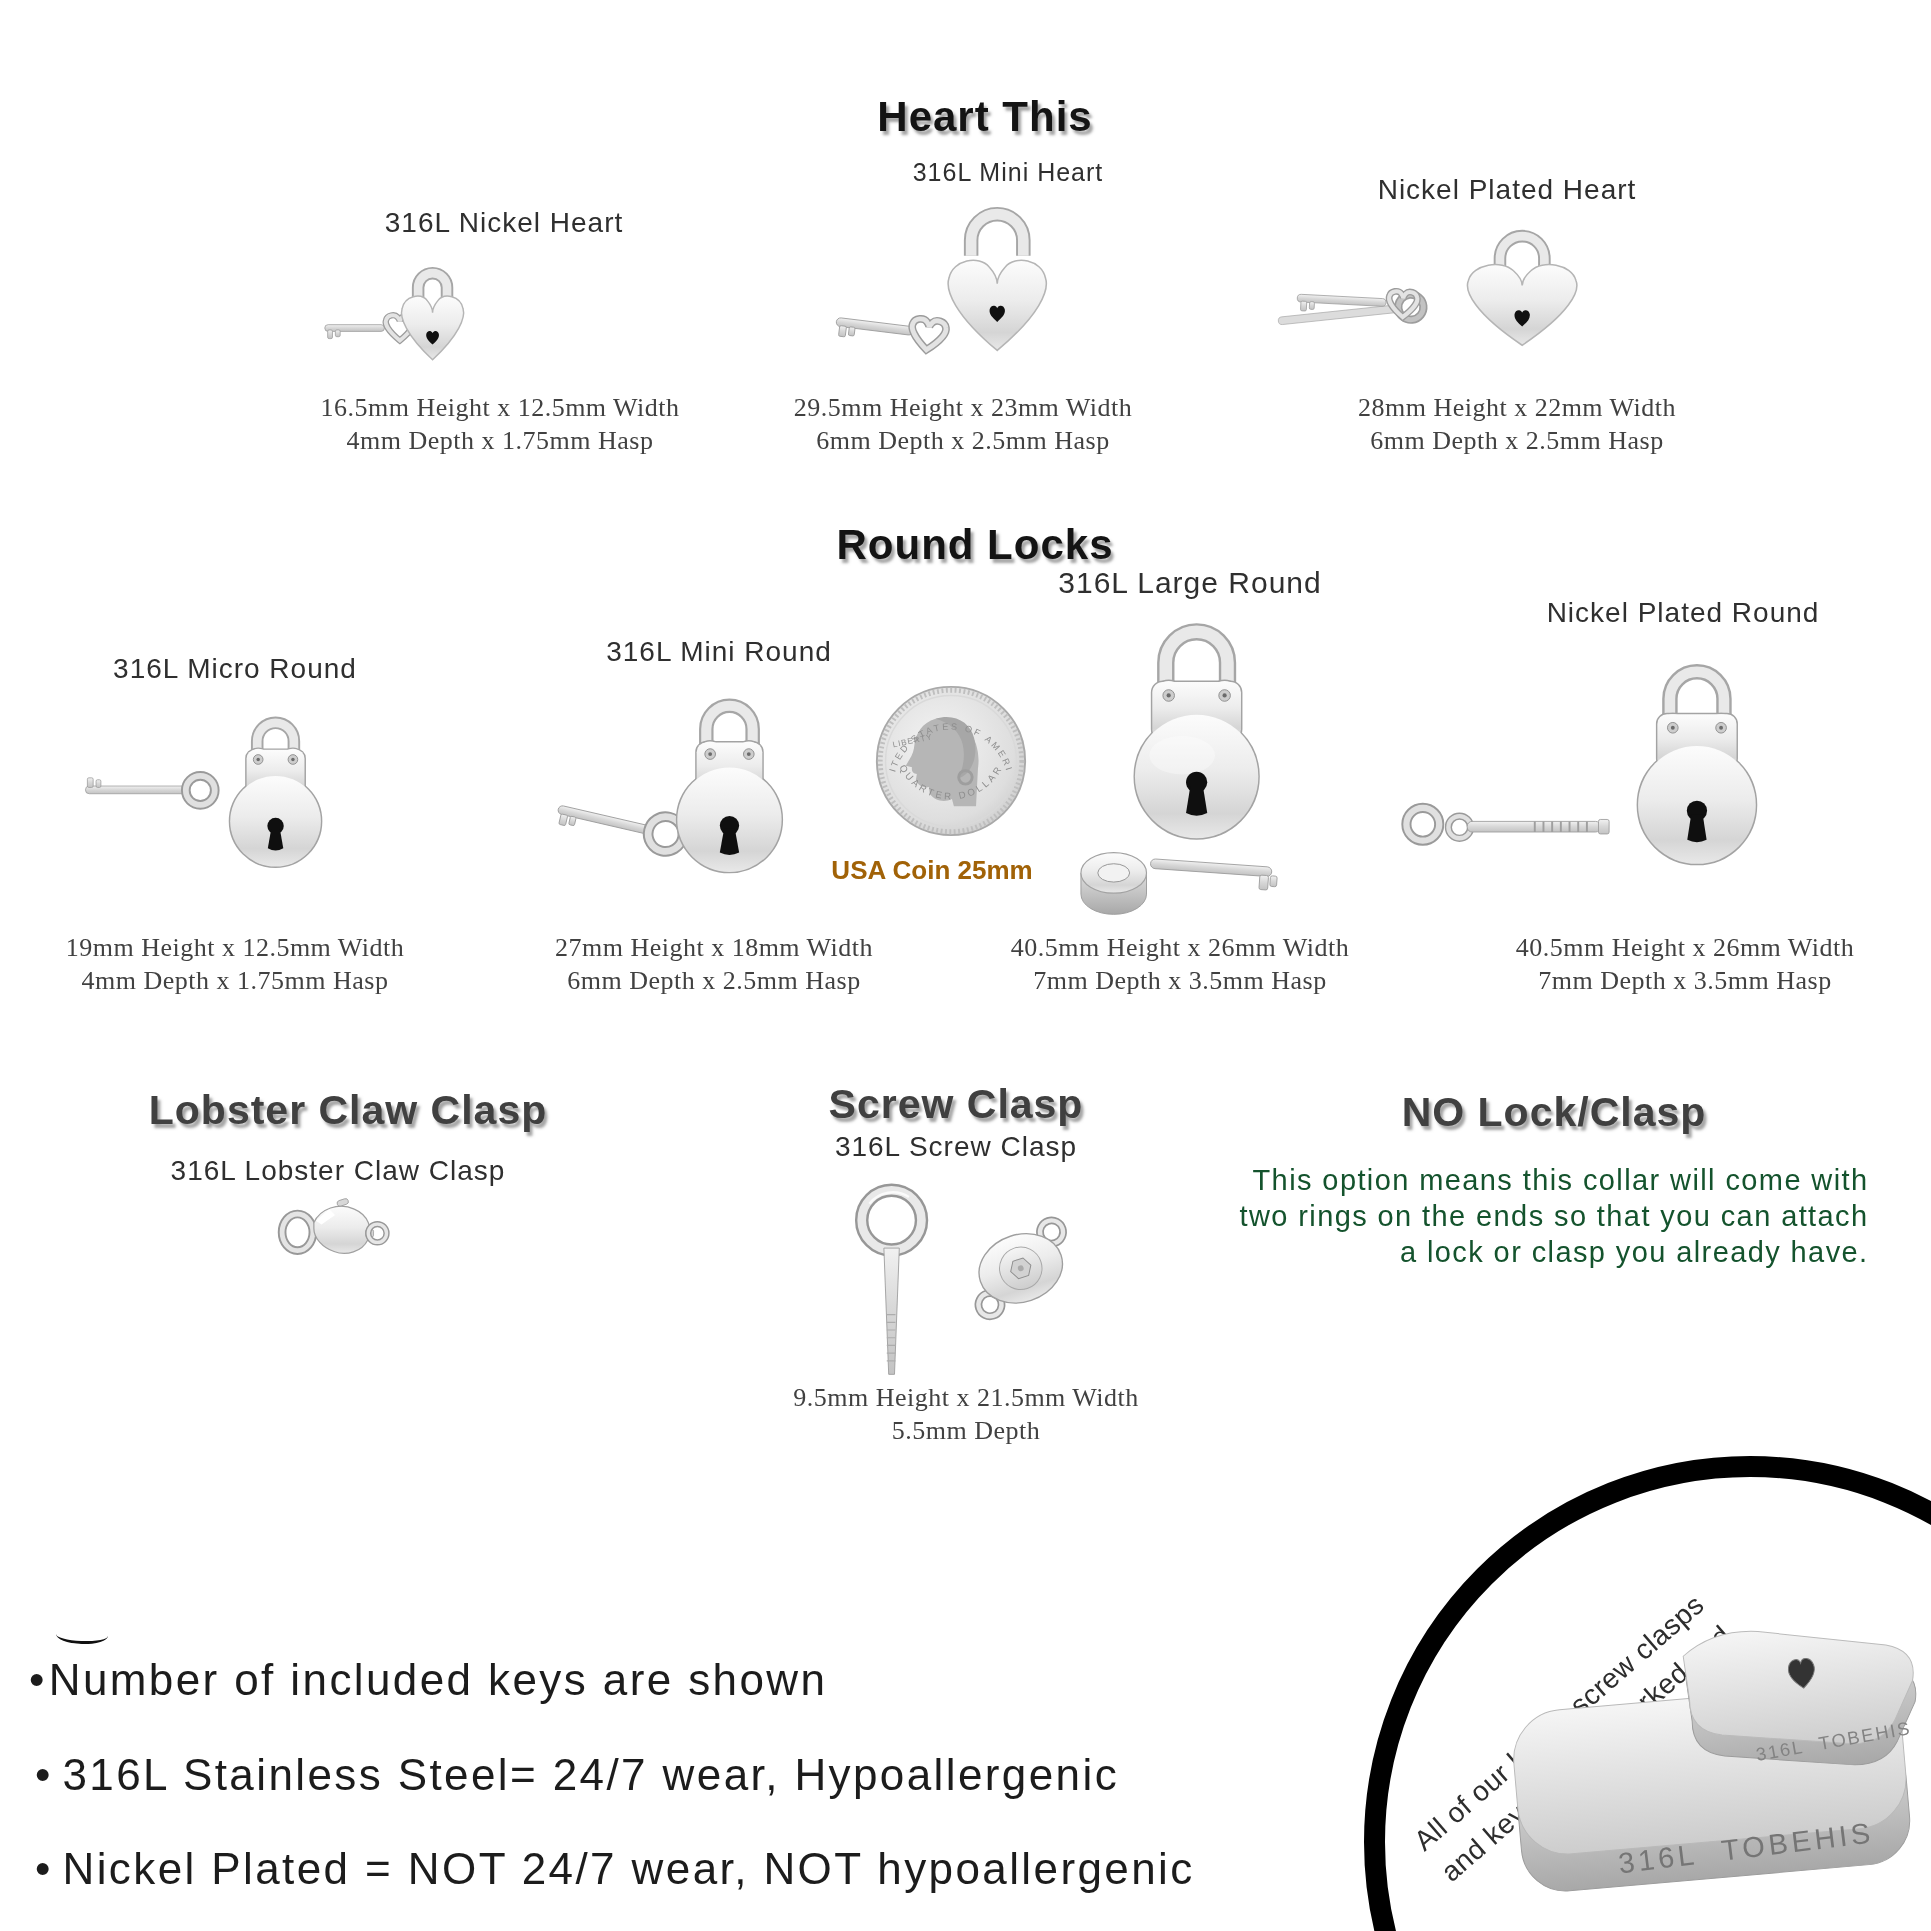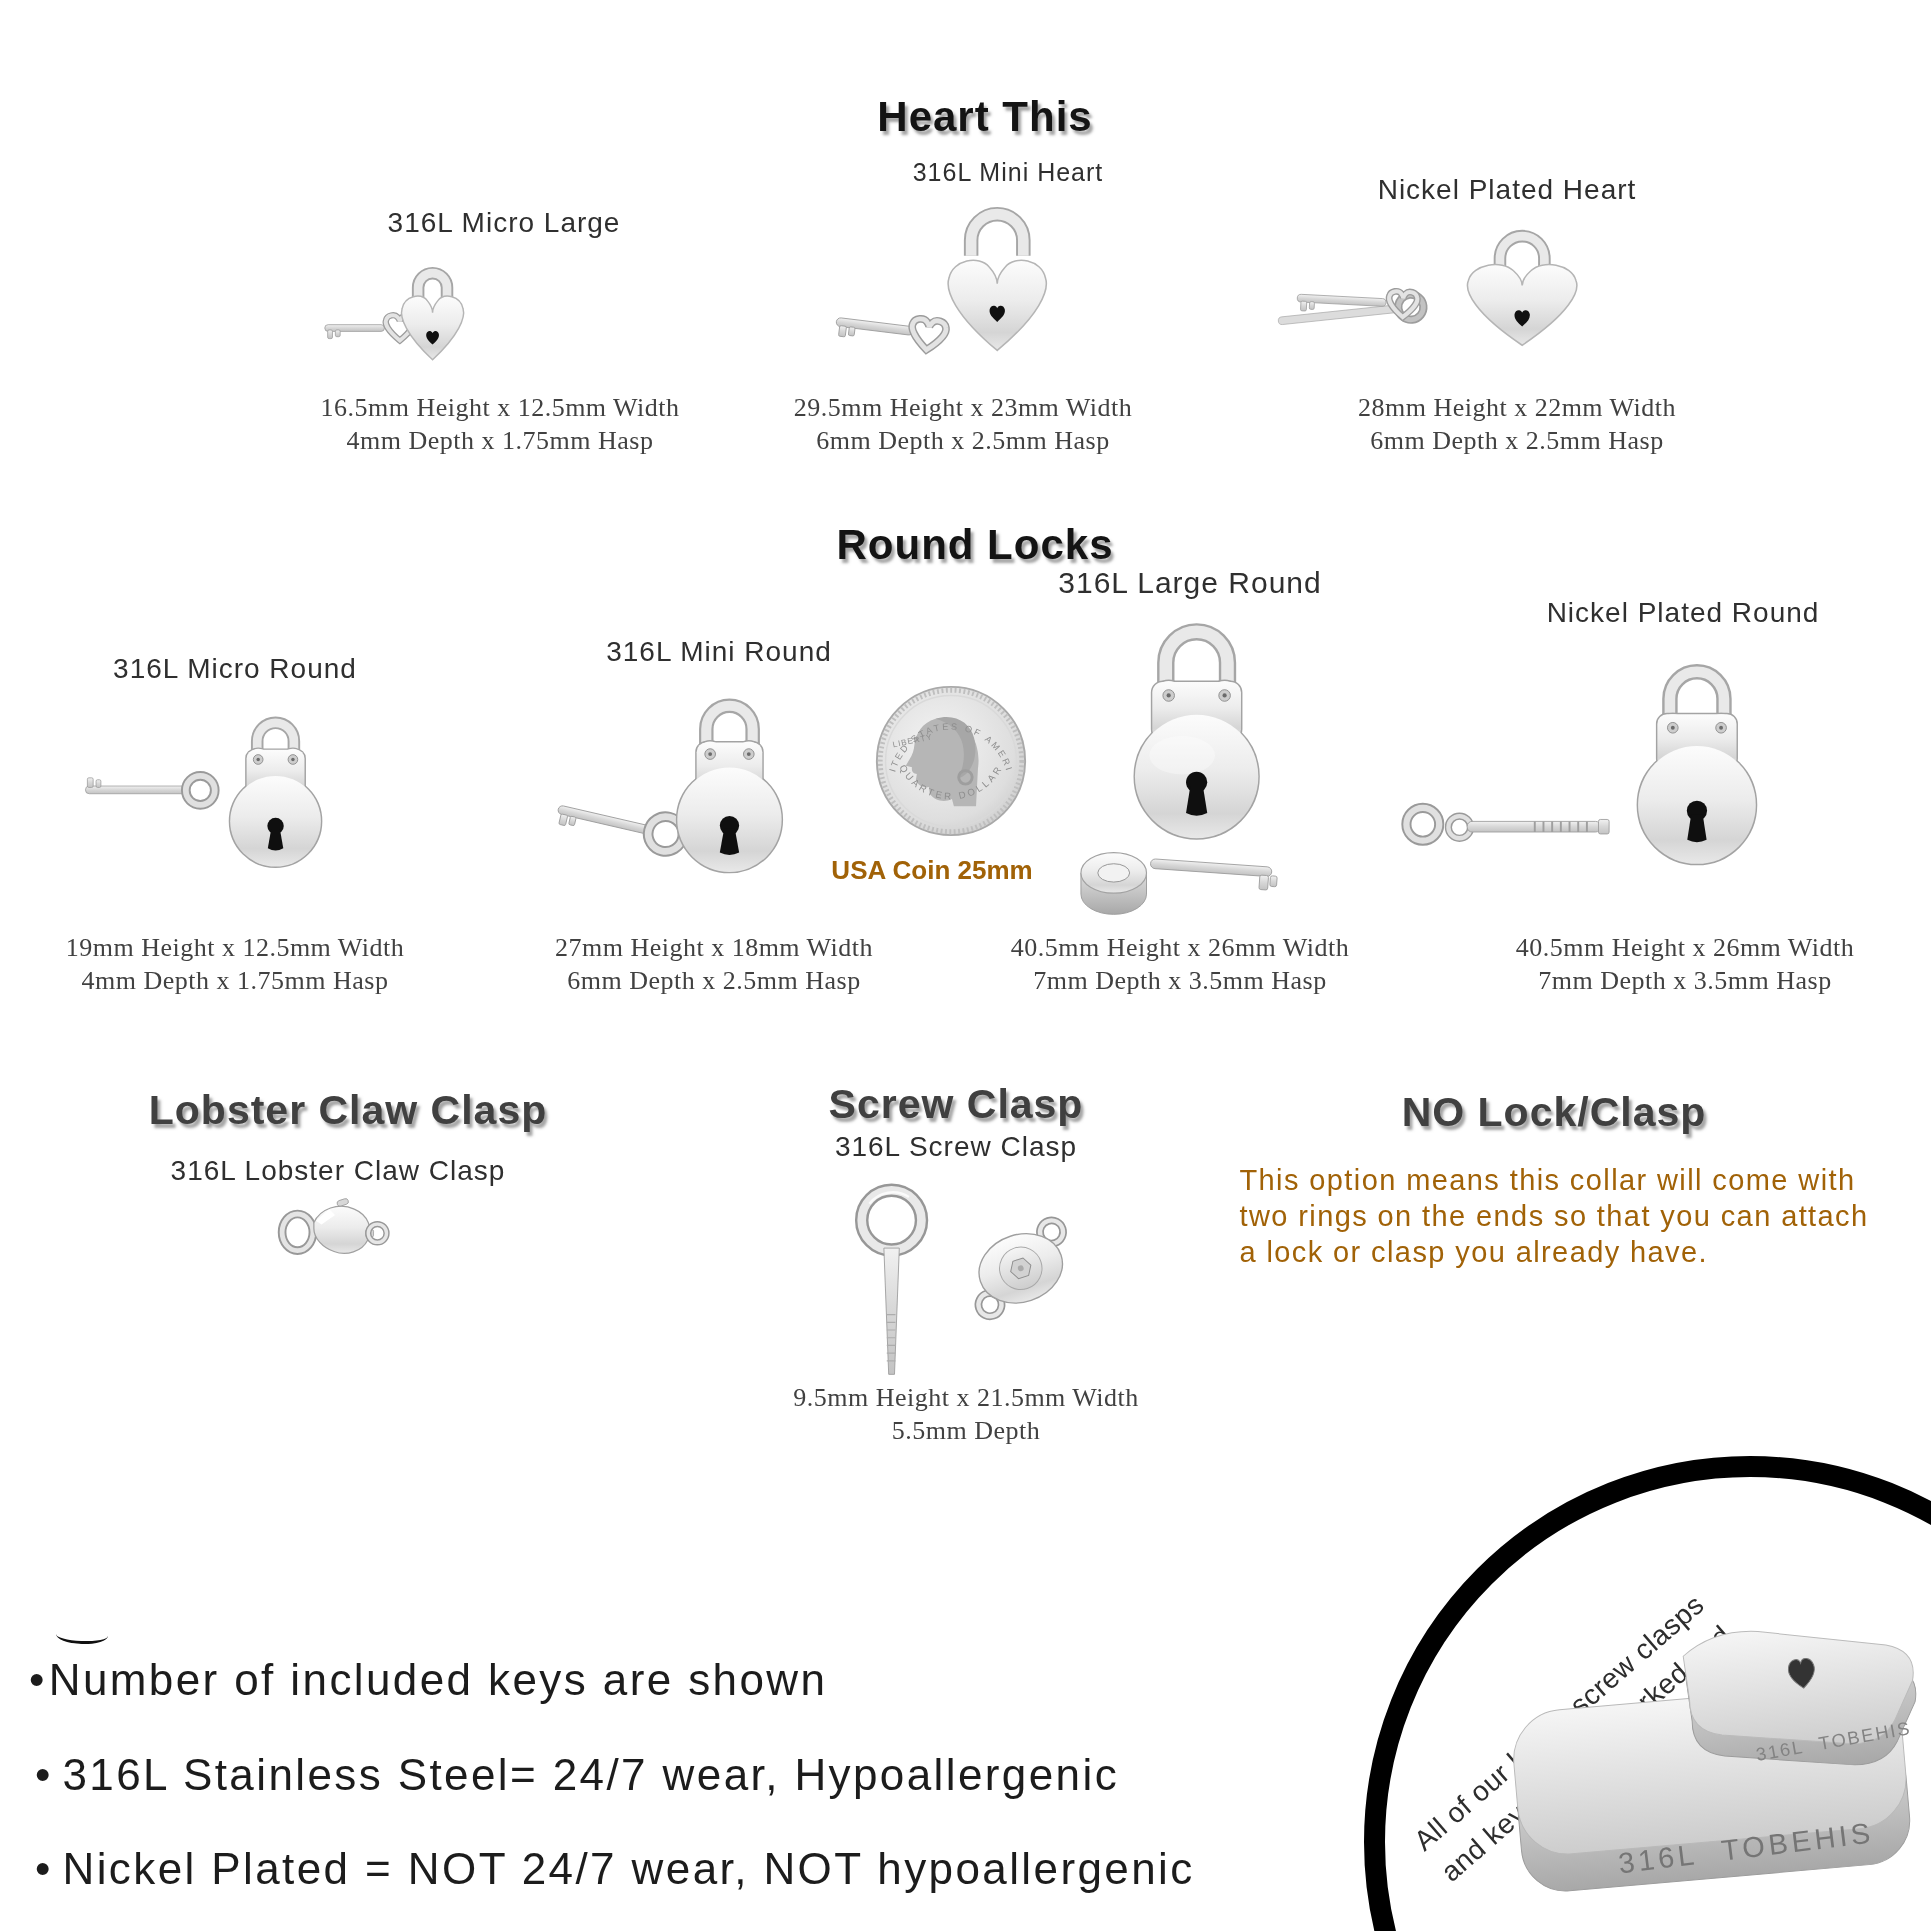--- a/index.html
+++ b/index.html
@@ -19,22 +19,22 @@
     font-size:41px;font-weight:bold;color:#404040;letter-spacing:1px;
     text-shadow:2.9px 3.9px 2.9px rgba(90,90,90,0.55);
   }
   .p-label{font-size:28px;color:#2f2f2f;letter-spacing:1px;}
   .dims{
     font-size:26px;color:#414141;letter-spacing:0.5px;
     text-align:center;line-height:33px;
     transform:translateX(-50%);position:absolute;white-space:nowrap;font-family:Liberation Serif, serif;
   }
   .desc{
-    font-size:29px;color:#a16207;letter-spacing:1.4px;line-height:36px;
-    text-align:left;transform:translateX(-50%);position:absolute;white-space:nowrap;
+    font-size:29px;color:#14532d;letter-spacing:1.4px;line-height:36px;
+    text-align:right;transform:translateX(-50%);position:absolute;white-space:nowrap;
   }
   .coin-label{font-size:26px;font-weight:bold;color:#a16207;letter-spacing:0px;}
   .bullet-row{
     position:absolute;font-size:44px;color:#1c1c1c;letter-spacing:2.4px;white-space:nowrap;
   }
   .bullet-dot{margin-right:9.7px;}
   .swoosh{
     position:absolute;left:56px;top:1626px;width:52px;height:15.4px;
     border-bottom:3.9px solid #101010;border-radius:50%;transform:rotate(2deg);
   }
@@ -75,21 +75,21 @@
     <radialGradient id="gCoin" cx="0.42" cy="0.4" r="0.72">
       <stop offset="0" stop-color="#f4f4f4"></stop>
         <stop offset="0.7" stop-color="#dedede"></stop>
         <stop offset="1" stop-color="#c6c6c6"></stop>
     </radialGradient>
   </defs>
 </svg>
 
 <div class="cx sec-title" style="left:985px;top:93px">Heart This</div>
 
-<div class="cx p-label" style="left:504px;top:207px">316L Micro Large</div>
+<div class="cx p-label" style="left:504px;top:207px">316L Nickel Heart</div>
 <div class="cx p-label" style="left:1008px;top:158px;font-size:25px">316L Mini Heart</div>
 <div class="cx p-label" style="left:1507px;top:174px">Nickel Plated Heart</div>
 
 <svg class="abs" style="left:319px;top:241px" width="154" height="124" viewBox="0 0 160 128">
   <g>
     <rect x="6" y="86.5" width="62" height="7" rx="3.5" fill="url(#gKey)" stroke="#9c9c9c" stroke-width="0.8"></rect>
     <rect x="9" y="92" width="5" height="9" rx="1.5" fill="url(#gKey)" stroke="#9c9c9c" stroke-width="0.8"></rect>
     <rect x="17" y="92" width="5" height="7" rx="1.5" fill="url(#gKey)" stroke="#9c9c9c" stroke-width="0.8"></rect>
     <path d="M84,103 C71.4,92.7 68.4,85.4 69.6,81.9 C70.8,76.5 78.6,75.2 81.6,78.7 C83.1,80.3 84,81.9 84,83.6 C84,81.9 84.9,80.3 86.4,78.7 C89.4,75.2 97.2,76.5 98.4,81.9 C99.6,85.4 96.6,92.7 84,103 Z" fill="none" stroke="#9c9c9c" stroke-width="6.5"></path>
     <path d="M84,103 C71.4,92.7 68.4,85.4 69.6,81.9 C70.8,76.5 78.6,75.2 81.6,78.7 C83.1,80.3 84,81.9 84,83.6 C84,81.9 84.9,80.3 86.4,78.7 C89.4,75.2 97.2,76.5 98.4,81.9 C99.6,85.4 96.6,92.7 84,103 Z" fill="none" stroke="#e3e3e3" stroke-width="4"></path>

